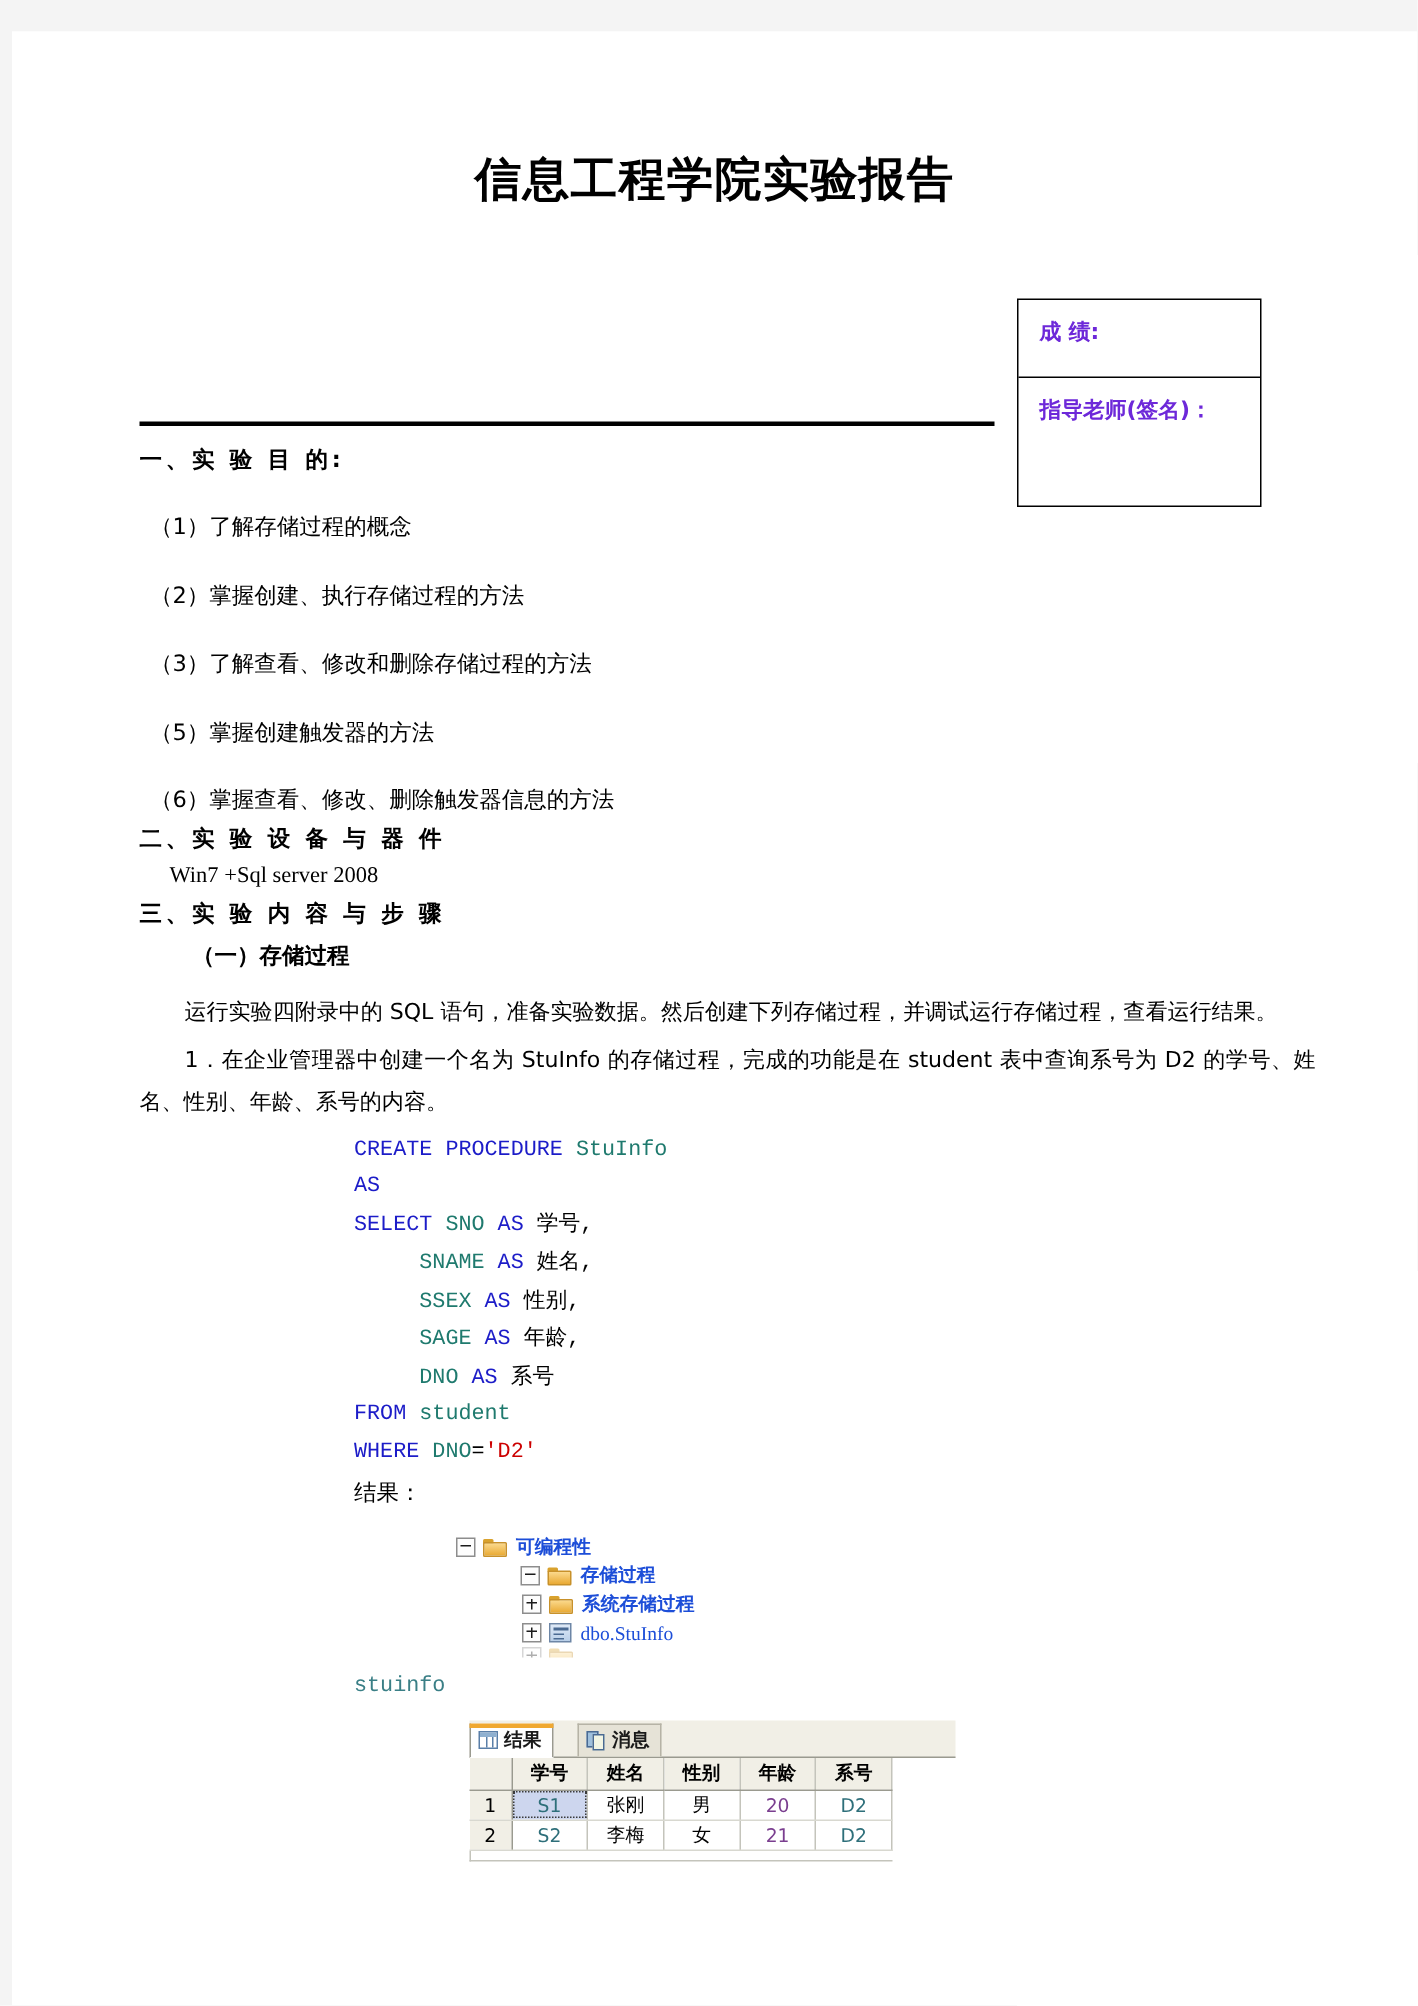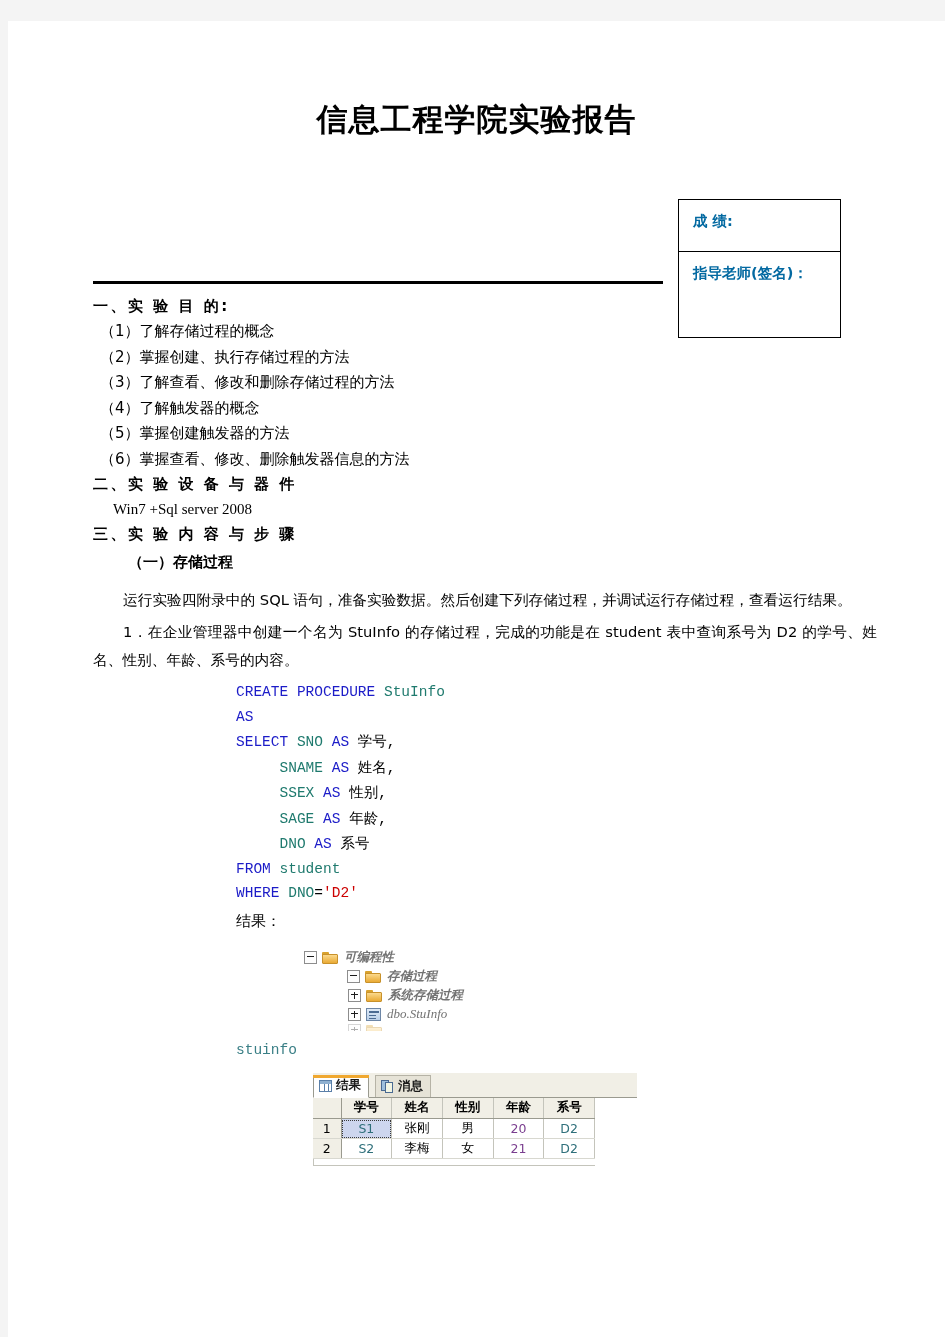--- a/index.html
+++ b/index.html
@@ -73,21 +73,21 @@
     width: 163px;
     border: 1.6px solid #000;
     box-sizing: border-box;
   }
   .grade-cell {
     box-sizing: border-box;
     padding: 12px 0 12px 14px;
     font-family: "DejaVu Sans", sans-serif;
     font-size: 14.5px;
     font-weight: bold;
-    color: #0369a1;
+    color: #6d28d9;
     white-space: nowrap;
   }
   .grade-cell.top {
     height: 52px;
     border-bottom: 1.6px solid #000;
   }
   .grade-cell.bottom {
     height: 85px;
   }
 
@@ -118,20 +118,21 @@
     letter-spacing: 2.5px;
     white-space: nowrap;
   }
   .list-item {
     font-family: "DejaVu Sans", sans-serif;
     font-size: 15px;
     color: #000;
     margin-left: 92px;
     line-height: 25.5px;
     white-space: nowrap;
+    margin-top: 20px;
   }
   .mono-line {
     font-family: "Liberation Serif", "DejaVu Serif", serif;
     font-size: 15px;
     color: #000;
     margin-left: 105px;
     line-height: 25px;
     white-space: nowrap;
   }
   .sub-head {
@@ -178,22 +179,21 @@
   }
 
   
   .tree {
     position: relative;
     margin-left: 296px;
     margin-top: 14px;
     width: 260px;
     font-family: "DejaVu Sans", sans-serif;
     font-size: 12.5px;
-    color: #737373;
-    font-style: italic;
+    color: #1d4ed8;
   }
   .tnode {
     display: flex;
     align-items: center;
     height: 19px;
     white-space: nowrap;
   }
   .tnode .tlabel { font-weight: bold; }
   .tnode .tlabel.reg {
     font-weight: normal;
@@ -332,21 +332,21 @@
     position: absolute;
     left: -1px; top: 0;
     right: -1px;
     height: 3px;
     background: #f0a830;
   }
   .tab.inactive {
     background: #e6e3d7;
     border: 1px solid #b6b3a6;
     border-bottom: none;
-    margin-left: 6px;
+    margin-left: 16px;
     margin-bottom: 0px;
   }
   .ticon-grid {
     width: 13px; height: 12px;
     background: #ffffff;
     border: 1px solid #5a7fa8;
     box-sizing: border-box;
     position: relative;
     flex: 0 0 auto;
   }
@@ -461,21 +461,20 @@
 
     <div class="rule"></div>
 
     <div class="body-area">
 
       <div class="sec-head">一、实 验 目 的:</div>
       <div>
         <div class="list-item">（1）了解存储过程的概念</div>
         <div class="list-item">（2）掌握创建、执行存储过程的方法</div>
         <div class="list-item">（3）了解查看、修改和删除存储过程的方法</div>
-        <div class="list-item">（4）了解触发器的概念</div>
         <div class="list-item">（5）掌握创建触发器的方法</div>
         <div class="list-item">（6）掌握查看、修改、删除触发器信息的方法</div>
       </div>
 
       <div class="sec-head">二、实 验 设 备 与 器 件</div>
       <div class="mono-line">Win7 +Sql server 2008</div>
 
       <div class="sec-head">三、实 验 内 容 与 步 骤</div>
       <div class="sub-head">（一）存储过程</div>
 

